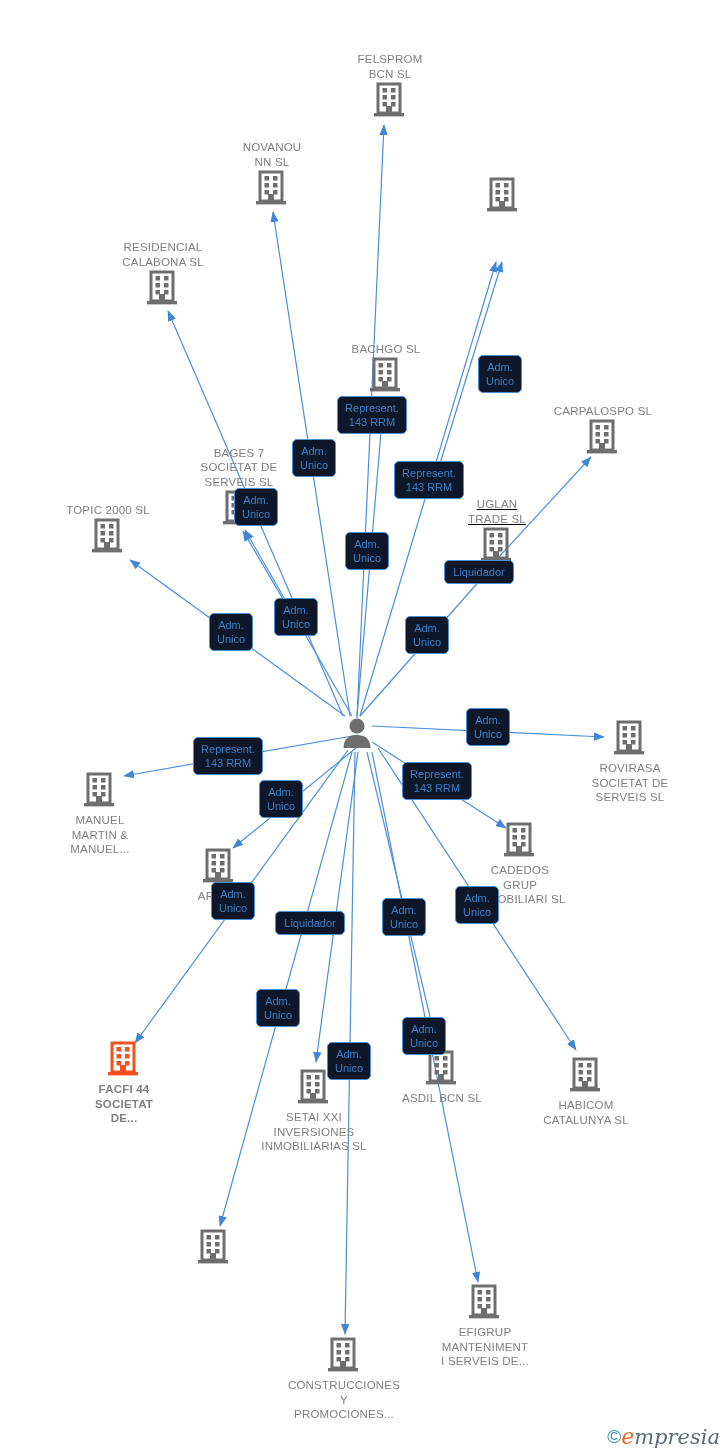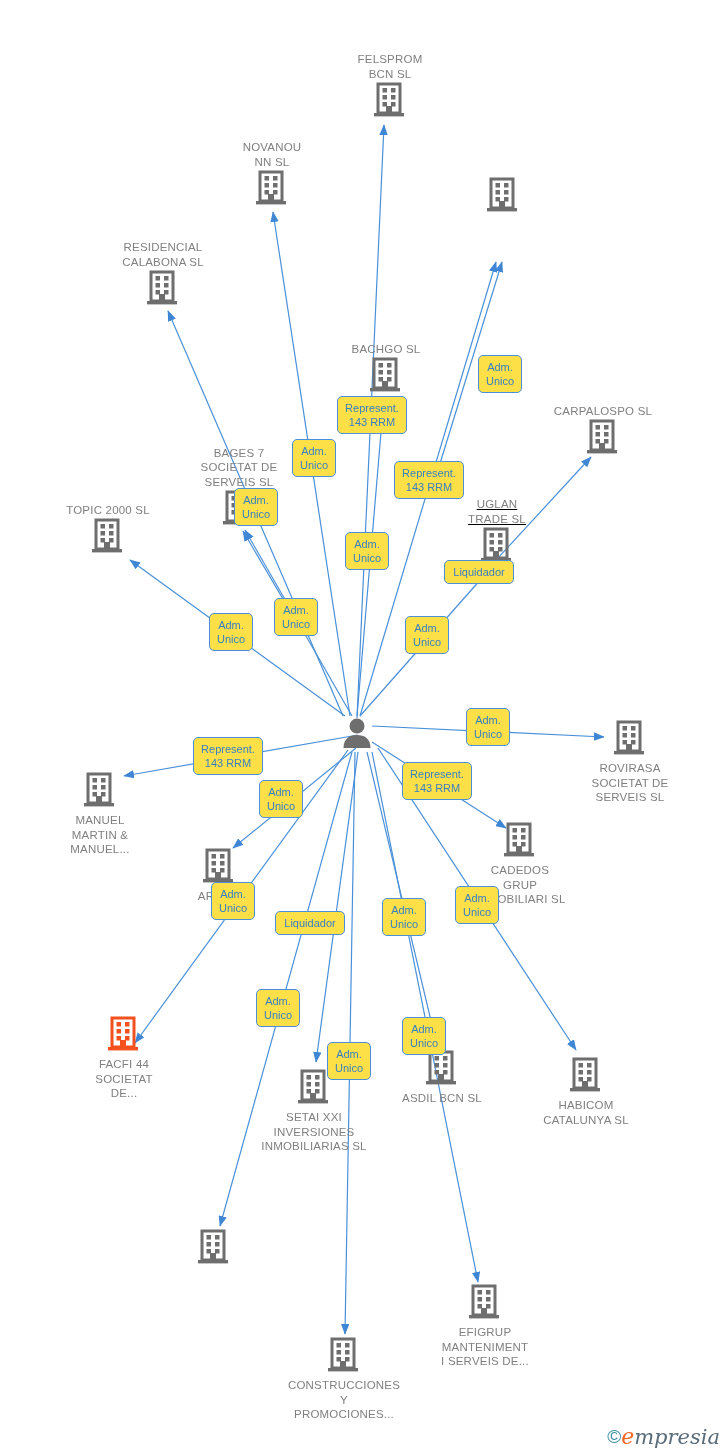--- a/index.html
+++ b/index.html
@@ -41,21 +41,21 @@
   .node .node-icon {
     display: block;
     margin: 0 auto;
   }
   .node.below .node-label { margin-top: 1px; }
   .node.above .node-label { margin-bottom: 1px; }
 
   .edge-label {
     position: absolute;
     transform: translate(-50%, -50%);
-    background: #fde047;
+    background: #0f172a;
     border: 1.4px solid #4a90d9;
     border-radius: 5px;
     color: #3a7fc4;
     font-size: 11px;
     line-height: 14px;
     padding: 4px 7px;
     text-align: center;
     white-space: pre-line;
     box-sizing: border-box;
   }
@@ -310,21 +310,21 @@
             <rect x="18" y="6" width="4.5" height="4.5" fill="#6e6e6e"></rect>
             <rect x="9.5" y="13" width="4.5" height="4.5" fill="#6e6e6e"></rect>
             <rect x="18" y="13" width="4.5" height="4.5" fill="#6e6e6e"></rect>
             <rect x="9.5" y="20" width="4.5" height="4.5" fill="#6e6e6e"></rect>
             <rect x="18" y="20" width="4.5" height="4.5" fill="#6e6e6e"></rect>
             <rect x="13" y="24" width="6" height="7" fill="#6e6e6e"></rect>
             <rect x="1" y="31" width="30" height="3.4" fill="#6e6e6e"></rect>
           </svg></span>
         <span class="node-label">AREA...</span>
       </div>
-      <div class="node below" style="left: 124px; top: 1016px;">
+      <div class="node below" style="left: 124px; top: 1041px; font-weight: bold;">
         <span class="node-icon"><svg width="34" height="36" viewBox="0 0 34 36" xmlns="http://www.w3.org/2000/svg">
             <rect x="5" y="2" width="22" height="29" fill="none" stroke="#f4511e" stroke-width="3"></rect>
             <rect x="9.5" y="6" width="4.5" height="4.5" fill="#f4511e"></rect>
             <rect x="18" y="6" width="4.5" height="4.5" fill="#f4511e"></rect>
             <rect x="9.5" y="13" width="4.5" height="4.5" fill="#f4511e"></rect>
             <rect x="18" y="13" width="4.5" height="4.5" fill="#f4511e"></rect>
             <rect x="9.5" y="20" width="4.5" height="4.5" fill="#f4511e"></rect>
             <rect x="18" y="20" width="4.5" height="4.5" fill="#f4511e"></rect>
             <rect x="13" y="24" width="6" height="7" fill="#f4511e"></rect>
             <rect x="1" y="31" width="30" height="3.4" fill="#f4511e"></rect>

